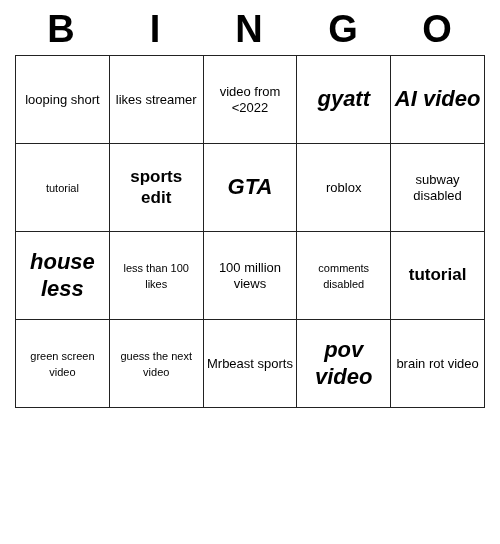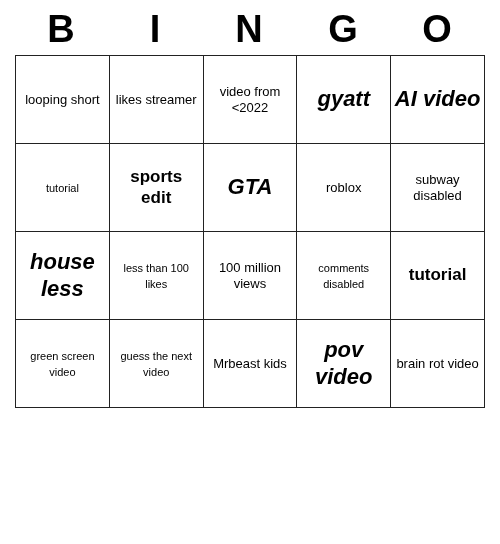--- a/index.html
+++ b/index.html
@@ -83,18 +83,18 @@
       <tr>
         <td><span class="large-text">house less</span></td>
         <td><span class="small-text">less than 100 likes</span></td>
         <td><span>100 million views</span></td>
         <td><span class="small-text">comments disabled</span></td>
         <td><span class="medium-text">tutorial</span></td>
       </tr>
       <tr>
         <td><span class="small-text">green screen video</span></td>
         <td><span class="small-text">guess the next video</span></td>
-        <td><span>Mrbeast kids</span></td>
+        <td><span>Mrbeast sports</span></td>
         <td><span class="large-text">pov video</span></td>
         <td><span>brain rot video</span></td>
       </tr>
     </tbody>
 </table>
 
 </body></html>

